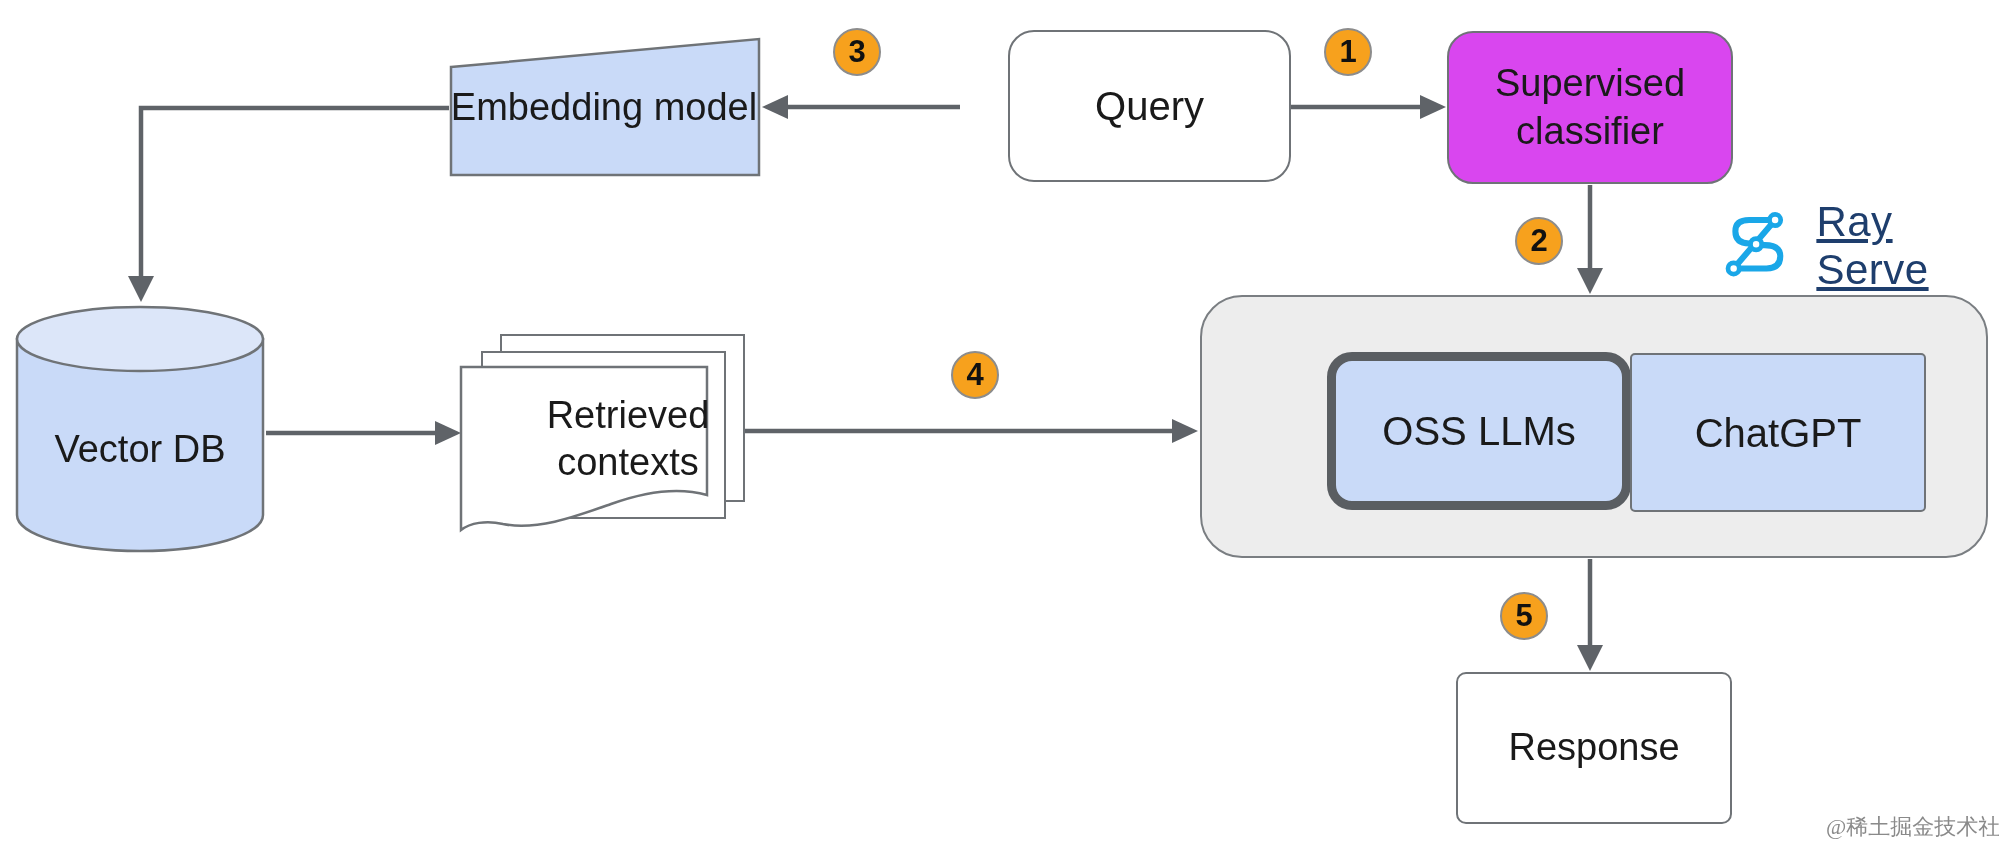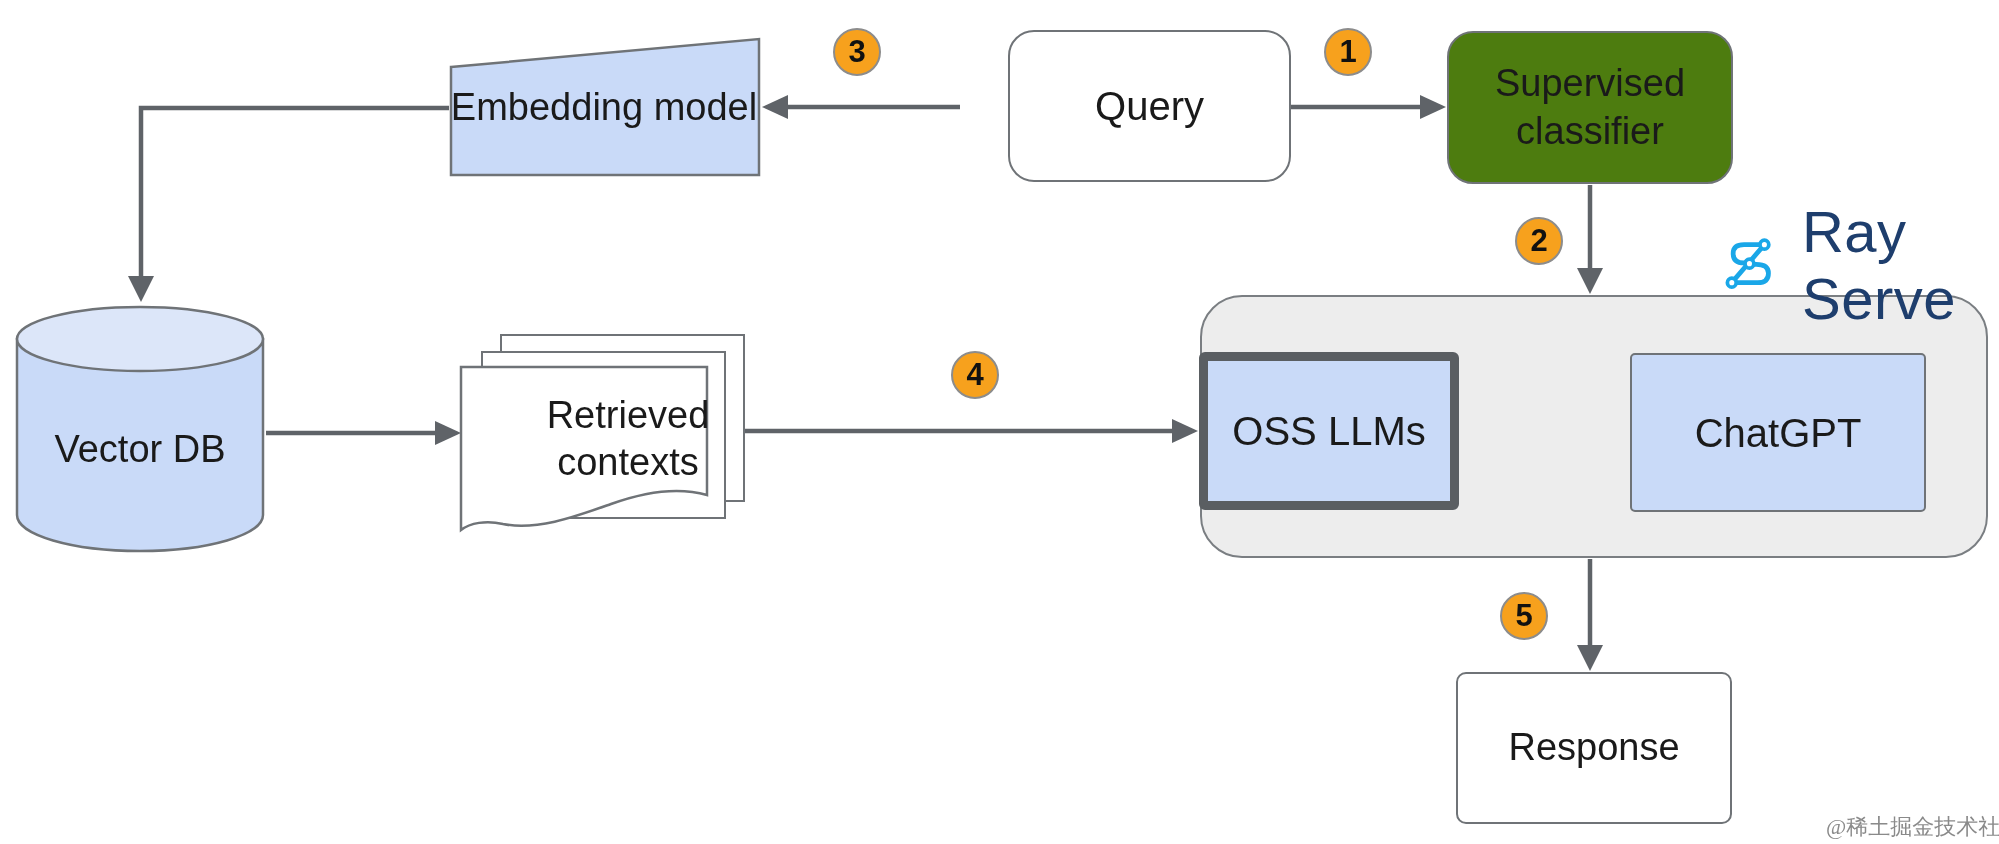--- a/index.html
+++ b/index.html
@@ -24,38 +24,38 @@
   .node {
     position: absolute;
     display: flex;
     align-items: center;
     justify-content: center;
     text-align: center;
     font-size: 38px;
     line-height: 1.25;
     box-sizing: border-box;
   }
-  .blue  { background: #4d7c0f; border: 2.5px solid #6f7377; }
+  .blue  { background: #d946ef; border: 2.5px solid #6f7377; }
   .white { background: #ffffff; border: 2.5px solid #6f7377; }
   .round { border-radius: 26px; }
 
   .node.query        { left: 960px;  top: 30px;  width: 283px; height: 152px; font-size: 40px; margin-left: 48px; }
   .node.classifier   { left: 1447px; top: 31px;  width: 286px; height: 153px; }
   .node.response     { left: 1456px; top: 672px; width: 276px; height: 152px; border-radius: 10px; }
 
   
   .group {
     position: absolute;
     left: 1200px; top: 295px; width: 788px; height: 263px;
     background: #ededed; border: 2.5px solid #7a7e82; border-radius: 42px;
     box-sizing: border-box;
   }
   .node.oss {
-    left: 1199px; top: 352px; width: 260px; height: 158px;
-    background: #c9daf8; border: 9px solid #5a5e62; border-radius: 6px;
+    left: 1327px; top: 352px; width: 304px; height: 158px;
+    background: #c9daf8; border: 9px solid #5a5e62; border-radius: 25px;
     font-size: 40px;
   }
   .node.chatgpt {
     left: 1630px; top: 353px; width: 296px; height: 159px;
     background: #c9daf8; border: 2.5px solid #6f7377; border-radius: 5px;
     font-size: 40px;
   }
 
   
   .shape-label {
@@ -90,23 +90,24 @@
   .badge.b5 { left: 1500px; top: 592px; }
 
   
   .ray-logo {
     position: absolute;
     left: 1725px; top: 198px;
     display: flex; align-items: center;
   }
   .ray-logo .brand {
     margin-left: 24px;
-    font-size: 58px;
+    font-size: 42px;
     color: #1e3e6d;
     letter-spacing: 0.5px;
+    text-decoration: underline;
   }
 
   .watermark {
     position: absolute;
     left: 1826px; top: 812px;
     font-size: 22px;
     color: #8a8a8a;
     font-family: "Liberation Serif", "DejaVu Serif", serif;
     white-space: nowrap;
   }

